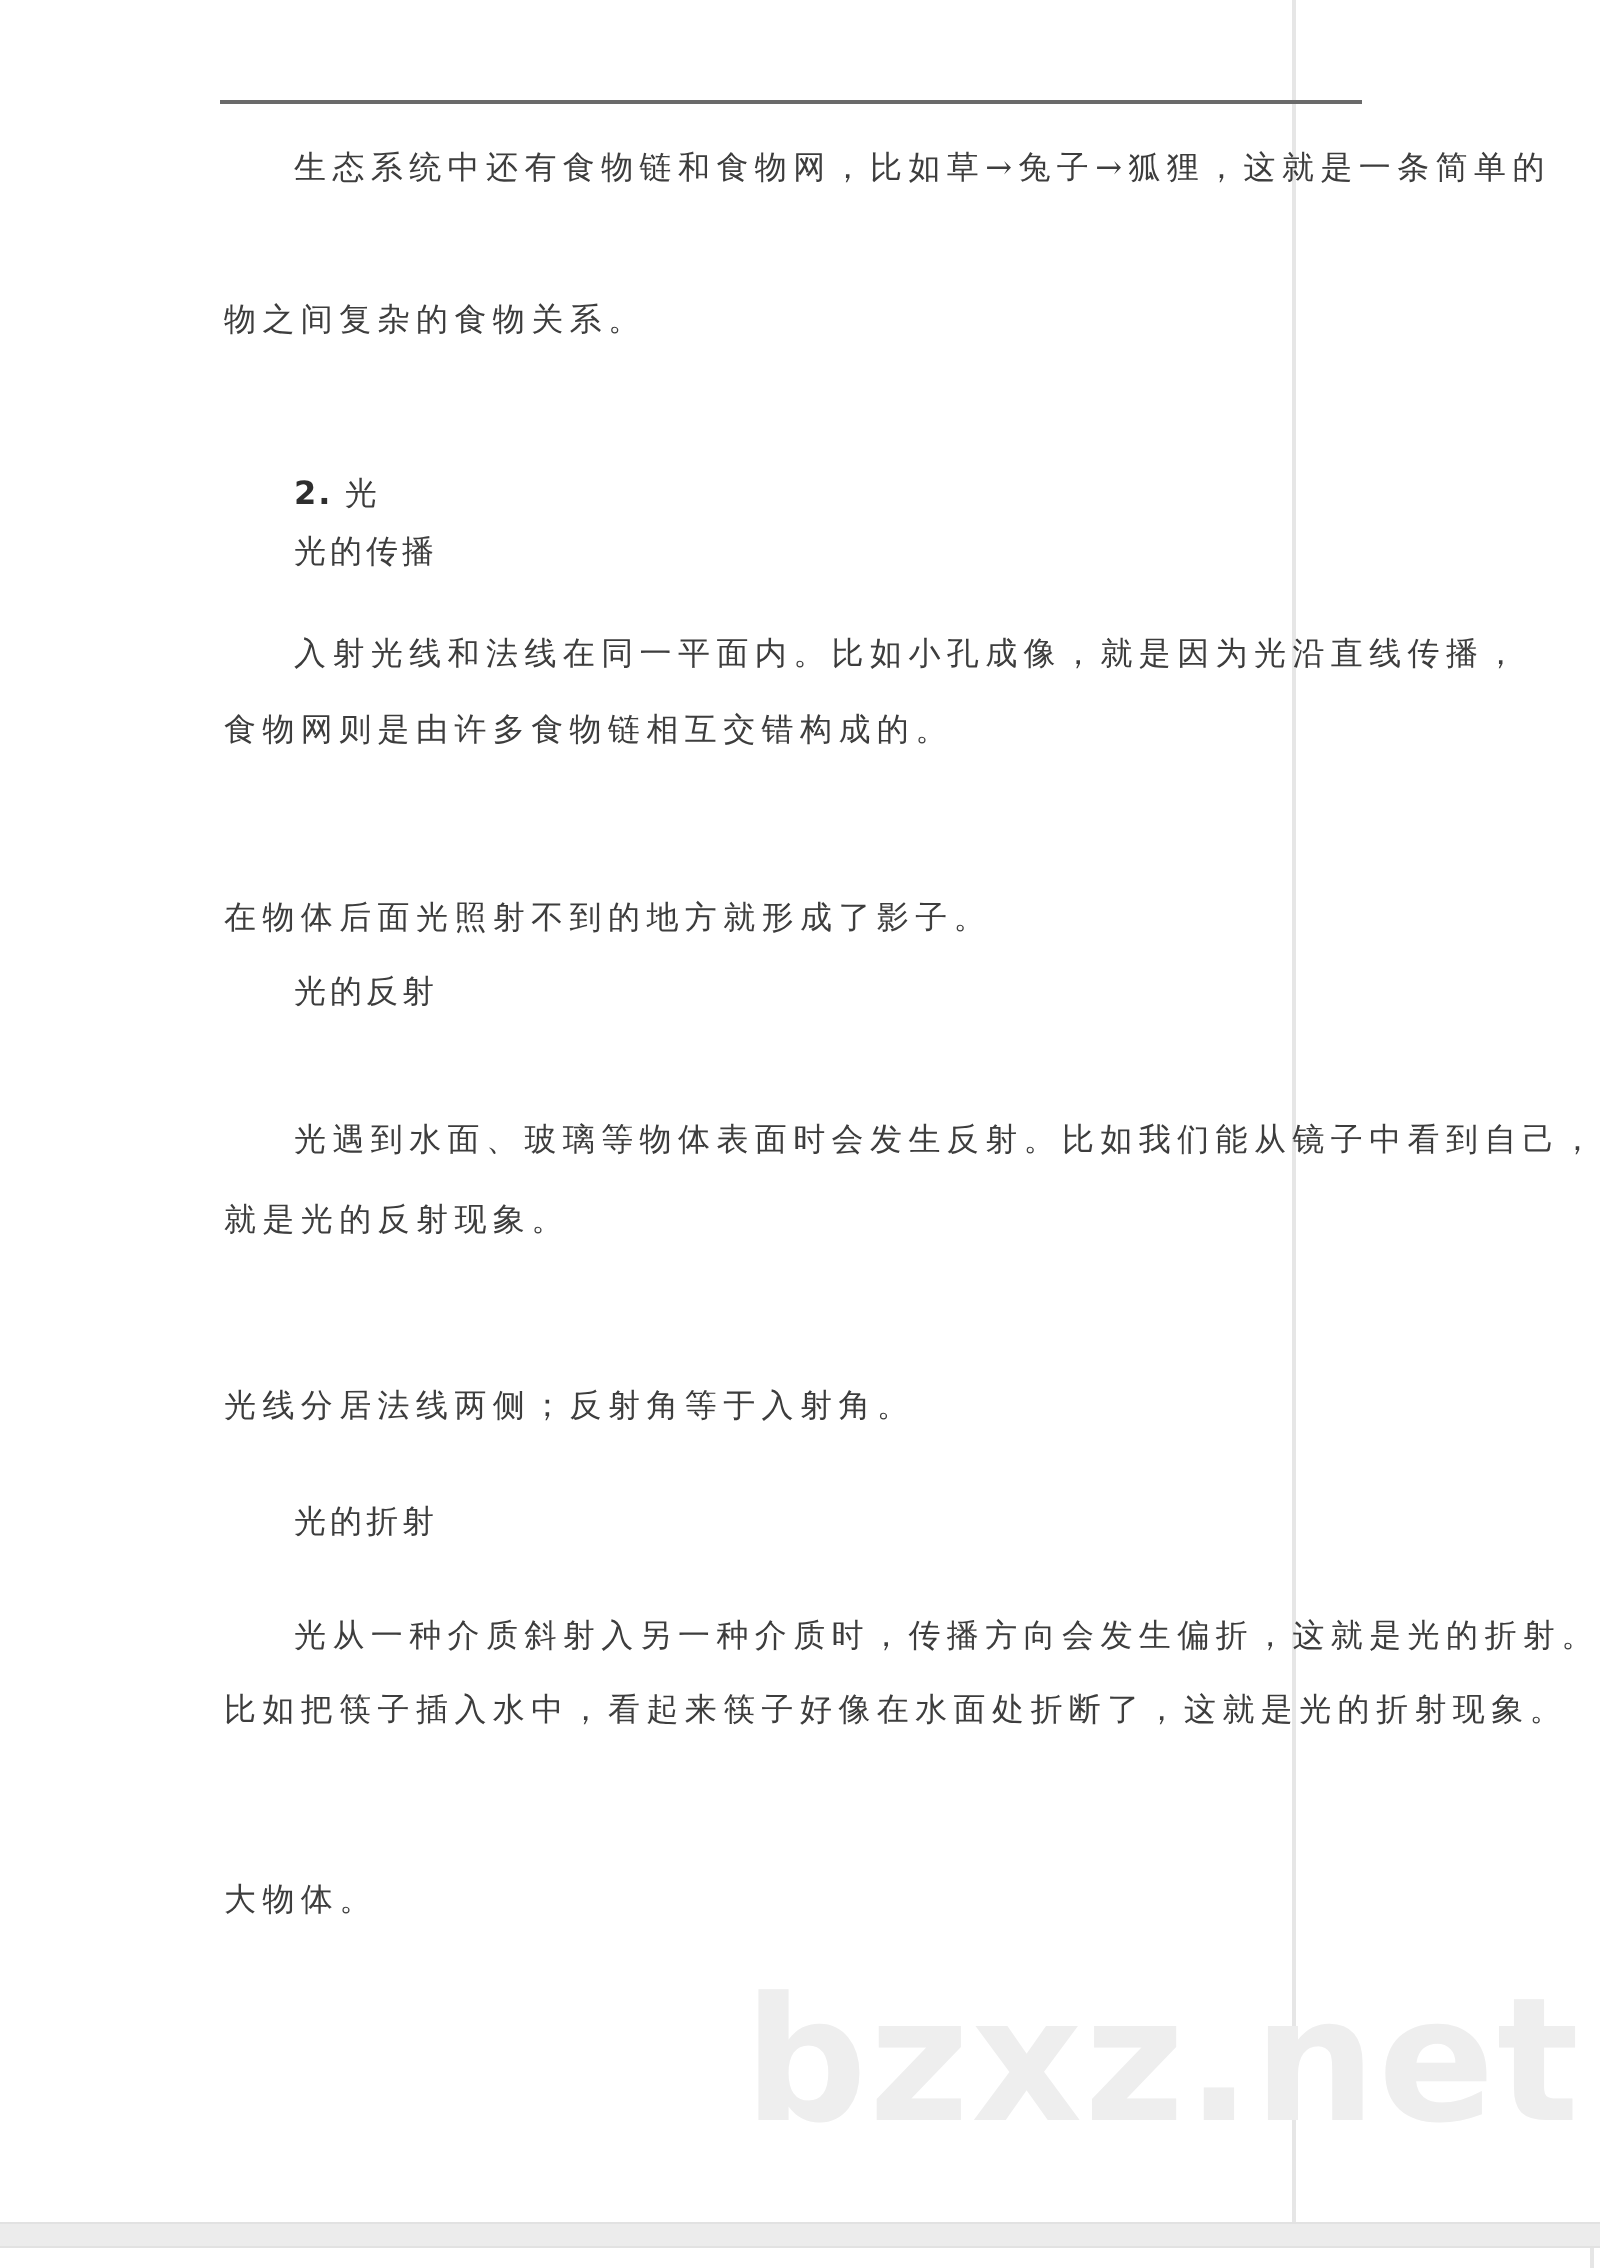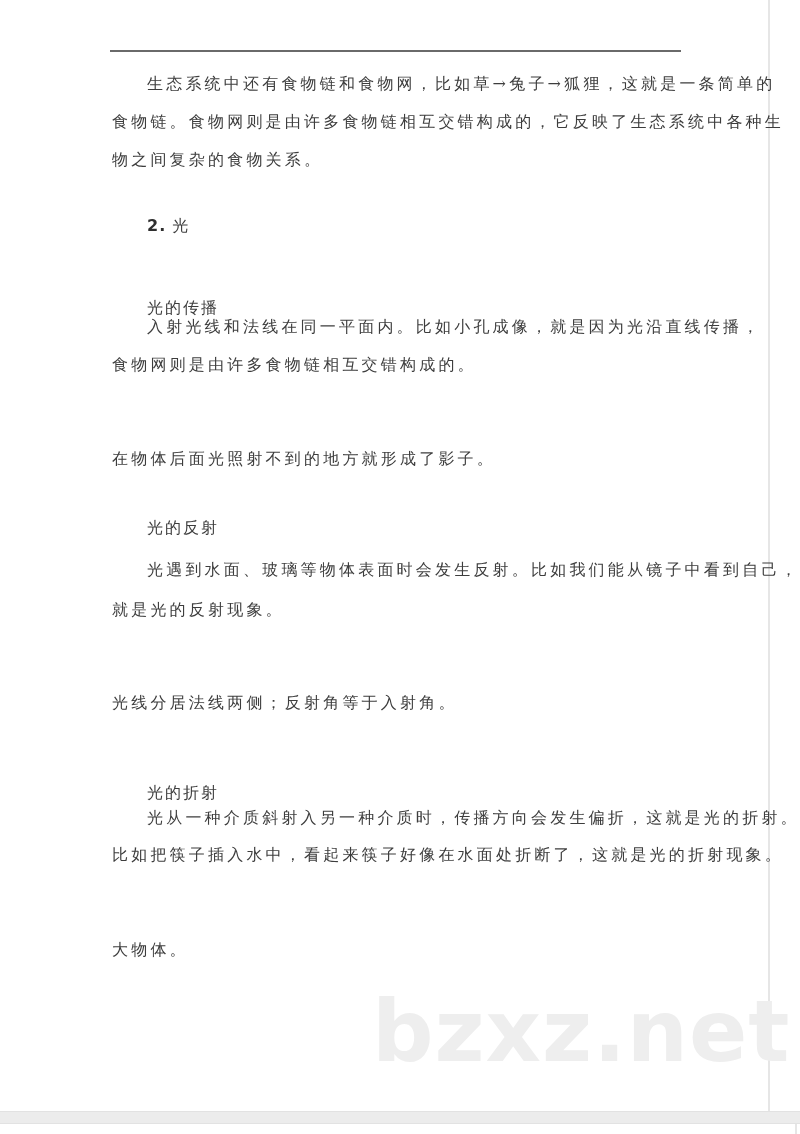--- a/index.html
+++ b/index.html
@@ -12,21 +12,21 @@
       height: 1134px;
       position: relative;
       overflow: hidden;
       font-family: "DejaVu Serif", "Liberation Serif", serif;
       color: #3a3a3a;
     }
     .page {
       position: absolute;
       left: 0;
       top: 0;
-      width: 770px;
+      width: 648px;
       height: 1111px;
       background: #ffffff;
       border-right: 2px solid #e6e6e6;
       box-sizing: border-box;
       text-align: right;
     }
     .header-rule {
       position: absolute;
       left: 110px;
       top: 50px;
@@ -37,25 +37,26 @@
     .line {
       position: absolute;
       font-size: 16px;
       line-height: 20px;
       white-space: nowrap;
       letter-spacing: 3.2px;
       color: #3d3d3d;
     }
     .line.indent { left: 147px; }
     .line.flush { left: 112px; }
-    .line.heading { left: 147px; letter-spacing: 2px; margin-top: 32px; }
+    .line.heading { left: 147px; letter-spacing: 2px; }
     .line.section-num {
       left: 147px;
       font-family: "DejaVu Sans", "Liberation Sans", sans-serif;
       letter-spacing: 1px;
+      margin-top: 21px;
     }
     .section-num .num { font-weight: bold; color: #2e2e2e; }
     .page-gap {
       position: absolute;
       left: 0;
       top: 1111px;
       width: 800px;
       height: 13px;
       background: #ececec;
       border-top: 1px solid #e2e2e2;
@@ -85,21 +86,20 @@
       white-space: nowrap;
     }
   </style>
 </head>
 <body>
 
 <div class="page">
   <div class="header-rule"></div>
 
   <div class="line indent" style="top:74px">生态系统中还有食物链和食物网，比如草→兔子→狐狸，这就是一条简单的</div>
-  <div class="line flush" style="top:112px">食物链。食物网则是由许多食物链相互交错构成的，它反映了生态系统中各种生</div>
   <div class="line flush" style="top:150px">物之间复杂的食物关系。</div>
 
   <div class="line section-num" style="top:216px">
     <span class="num">2.</span>
     <span>光</span>
   </div>
 
   <div class="line heading" style="top:266px">光的传播</div>
   <div class="line indent" style="top:317px">入射光线和法线在同一平面内。比如小孔成像，就是因为光沿直线传播，</div>
   <div class="line flush" style="top:355px">食物网则是由许多食物链相互交错构成的。</div>

